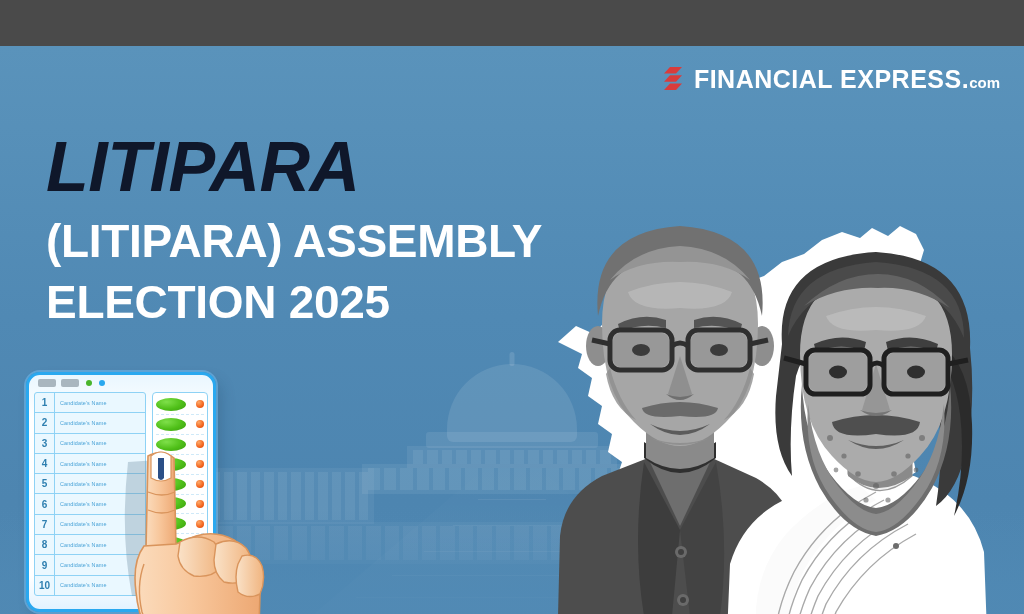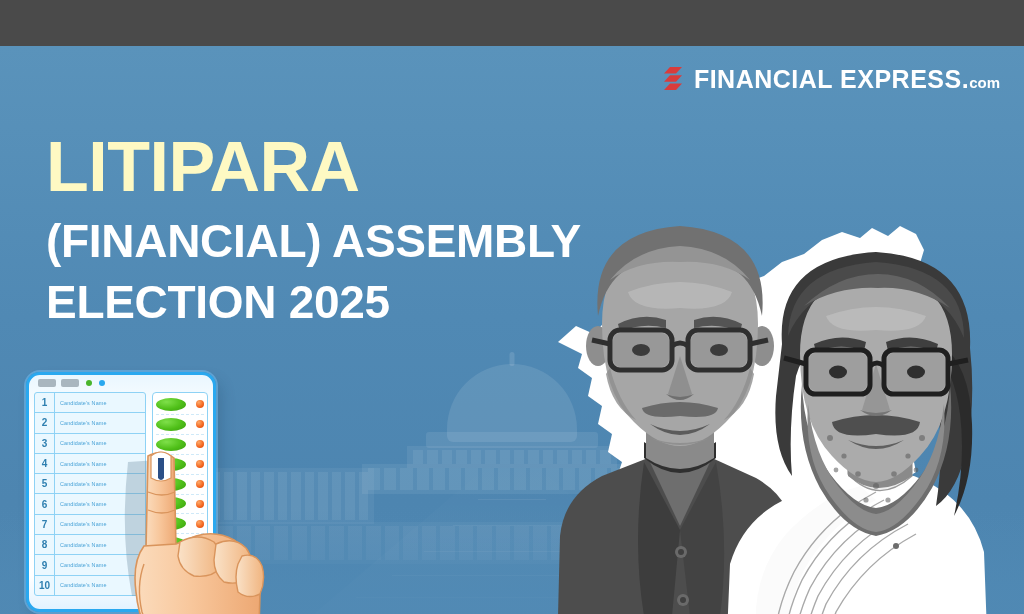--- a/index.html
+++ b/index.html
@@ -85,22 +85,23 @@
   .logo-text{
     color:#ffffff; font-size:25px; font-weight:bold;
     letter-spacing:.5px; white-space:nowrap; line-height:1;
   }
   .logo-dot{ font-size:25px; font-weight:bold; }
   .logo-com{ font-size:15px; font-weight:bold; letter-spacing:0; }
 
   
   .headline{ position:absolute; left:46px; top:88px; z-index:6; }
   .h-main{
-    color:#fef9c3; font-size:70px; font-weight:bold; line-height:.96;
+    color:#0f172a; font-size:70px; font-weight:bold; line-height:.96;
     letter-spacing:-.5px;
+    font-style:italic;
   }
   .h-sub{
     color:#fff; font-size:46px; font-weight:bold; line-height:1.32;
     letter-spacing:-.3px; margin-top:10px;
   }
 
   
   .map{ position:absolute; left:520px; top:168px; width:480px; height:446px; z-index:2; }
   .map svg{ width:100%; height:100%; display:block; }
 
@@ -307,21 +308,21 @@
       </svg>
     </span>
     <span class="logo-text">
       <span>FINANCIAL EXPRESS</span><span class="logo-dot">.</span><span class="logo-com">com</span>
     </span>
   </div>
 
   <div class="headline">
     <div class="h-main">LITIPARA</div>
     <div class="h-sub">
-      <div>(FINANCIAL) ASSEMBLY</div>
+      <div>(LITIPARA) ASSEMBLY</div>
       <div>ELECTION 2025</div>
     </div>
   </div>
 
   <div class="map">
     <svg viewBox="0 0 480 446" aria-hidden="true">
       <path fill="#ffffff" d="
         M 38 128 L 56 112 L 74 120 L 88 104 L 104 110 L 116 96 L 134 102
         L 150 88 L 170 92 L 186 78 L 206 84 L 222 70 L 244 62 L 262 48
         L 284 40 L 302 26 L 322 18 L 340 24 L 352 14 L 368 22 L 380 12

